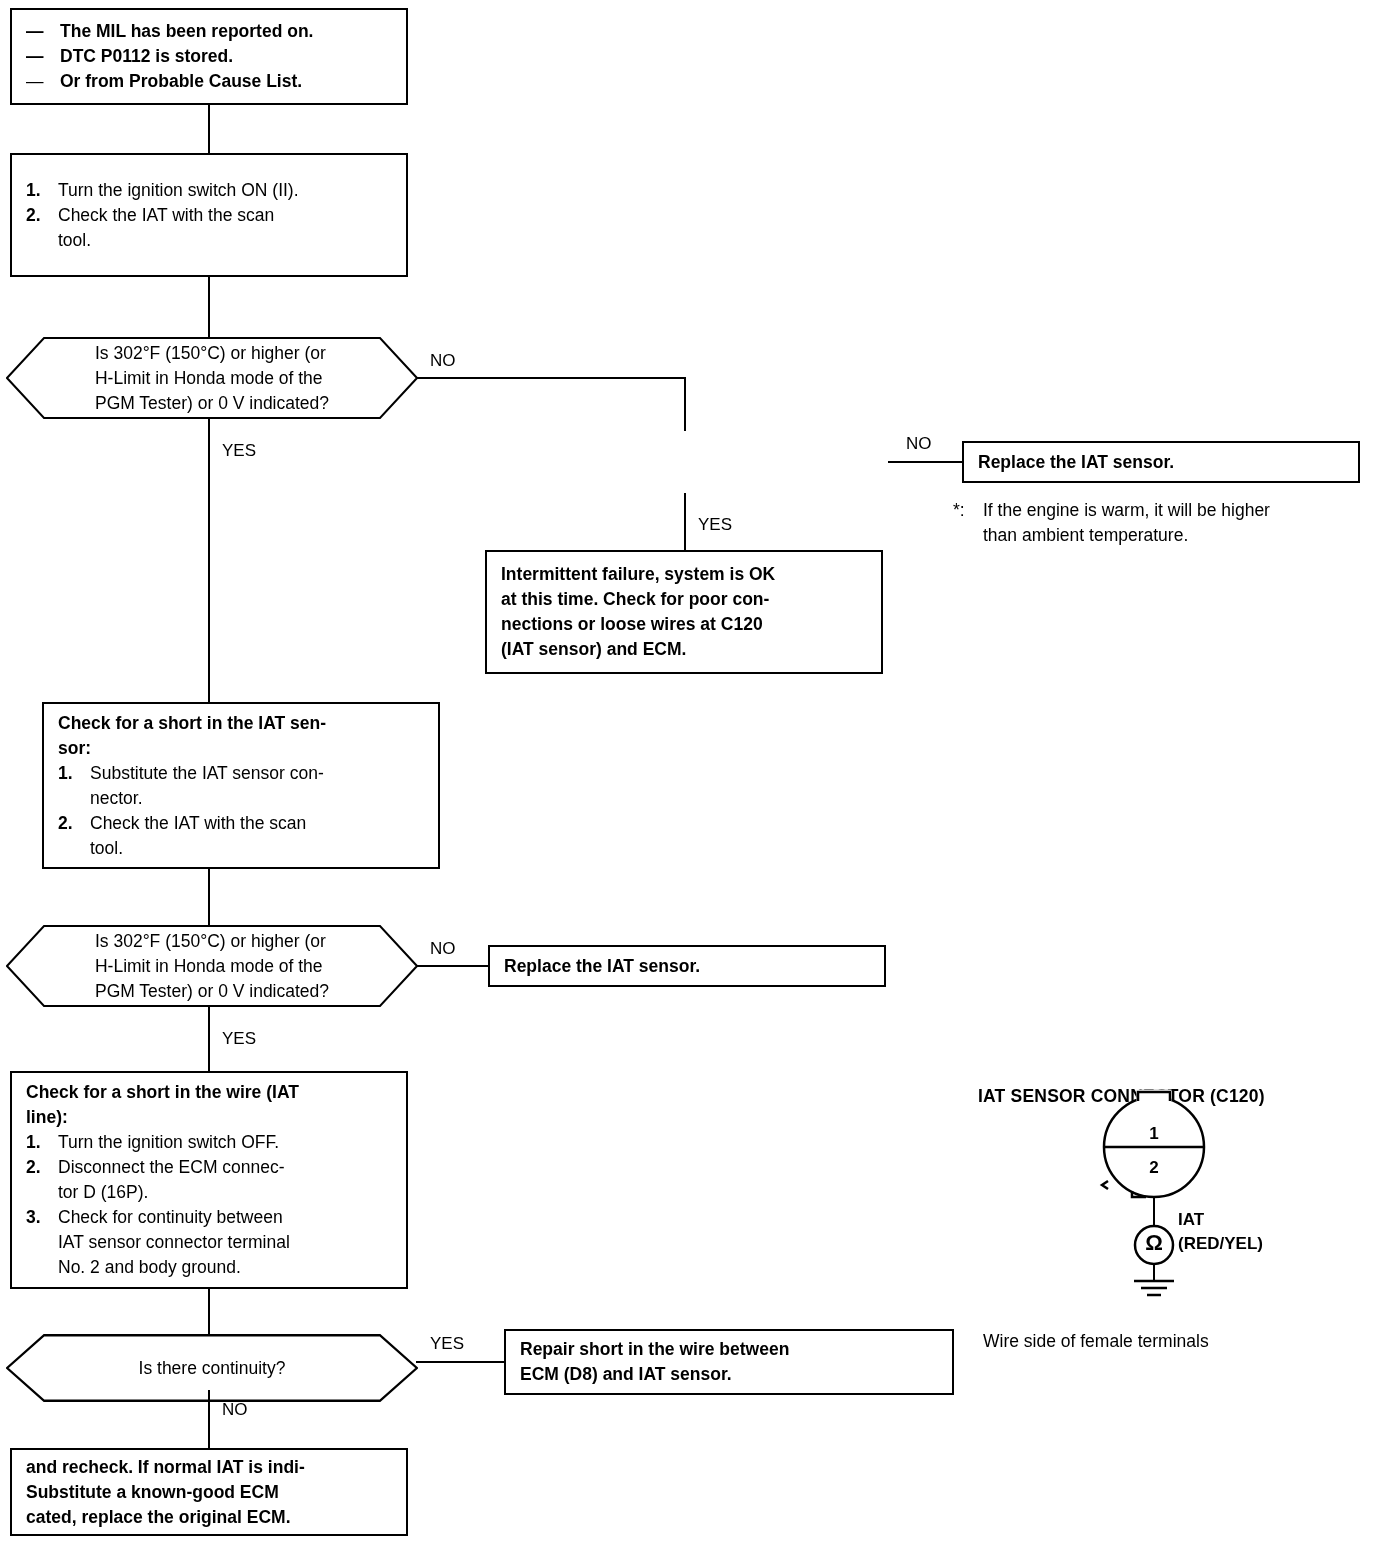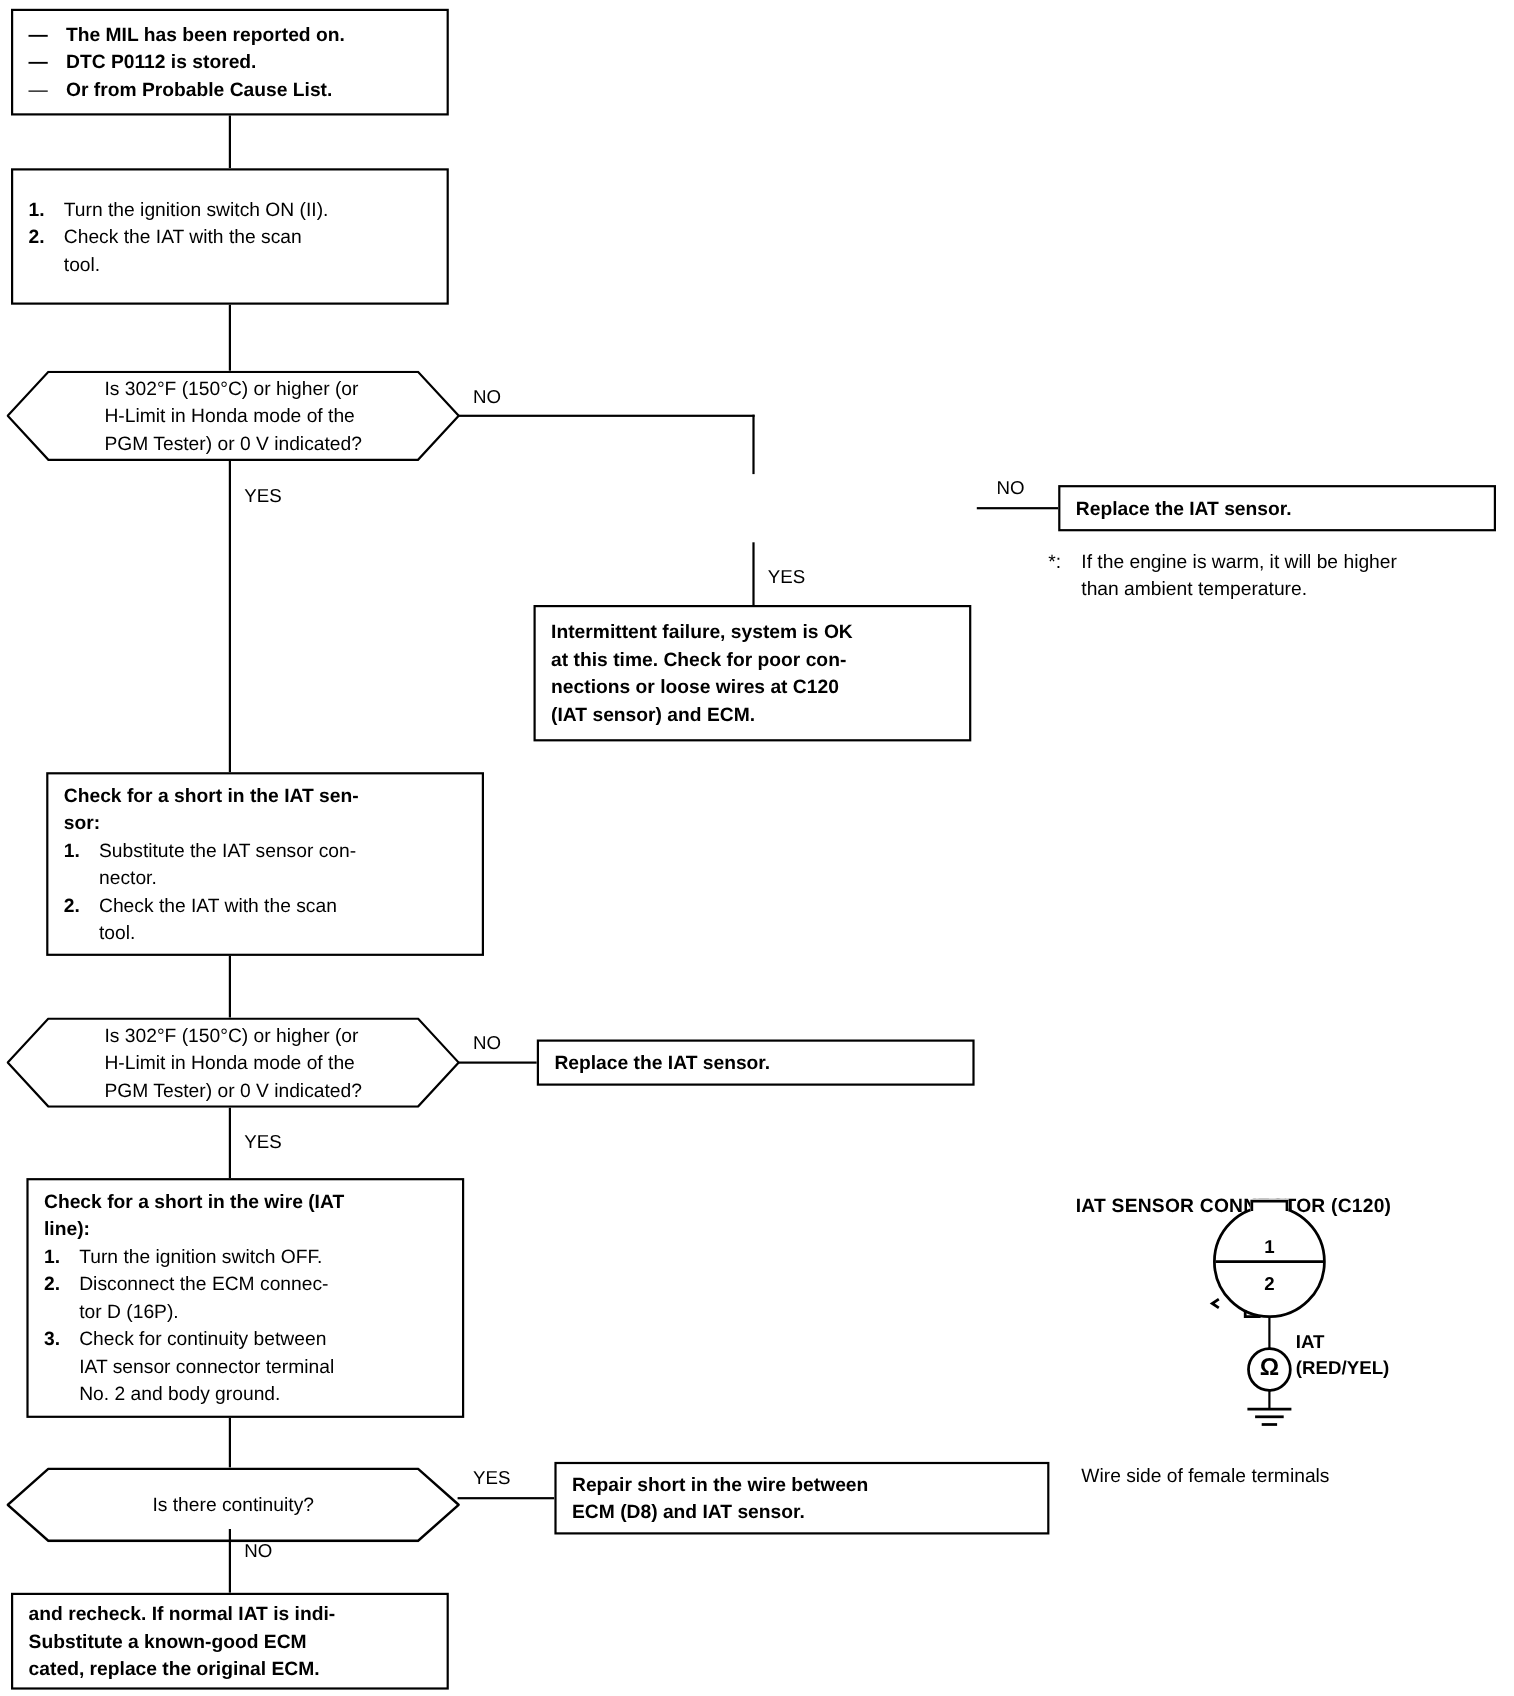--- a/index.html
+++ b/index.html
@@ -266,21 +266,21 @@
 
   <div class="vline" style="left:208px; top:1007px; height:64px;"></div>
   <div class="edge-label" style="left:222px; top:1029px;">YES</div>
 
   <div class="box" style="left:488px; top:945px; width:398px; height:42px;">
     <div class="box-inner">
       <div class="ln bold">Replace the IAT sensor.</div>
     </div>
   </div>
 
-  <div class="box" style="left:10px; top:1071px; width:398px; height:218px;margin-left:14px;">
+  <div class="box" style="left:10px; top:1071px; width:398px; height:218px;">
     <div class="box-inner">
       <div class="ln bold">Check for a short in the wire (IAT</div>
       <div class="ln bold">line):</div>
       <div class="bullet-row">
         <span class="bullet-mark num bold">1.</span>
         <span class="bullet-text">Turn the ignition switch OFF.</span>
       </div>
       <div class="bullet-row">
         <span class="bullet-mark num bold">2.</span>
         <span class="bullet-text">Disconnect  the  ECM  connec-</span>

